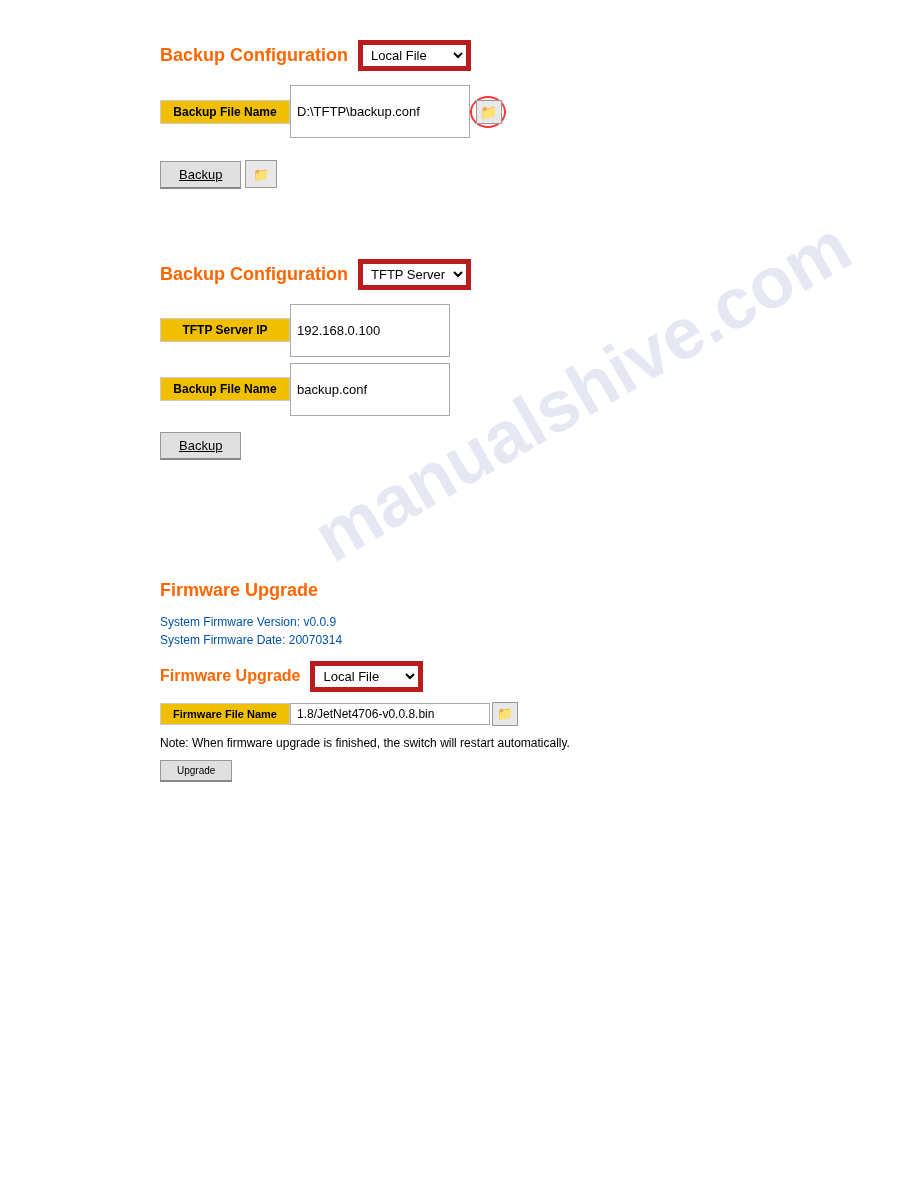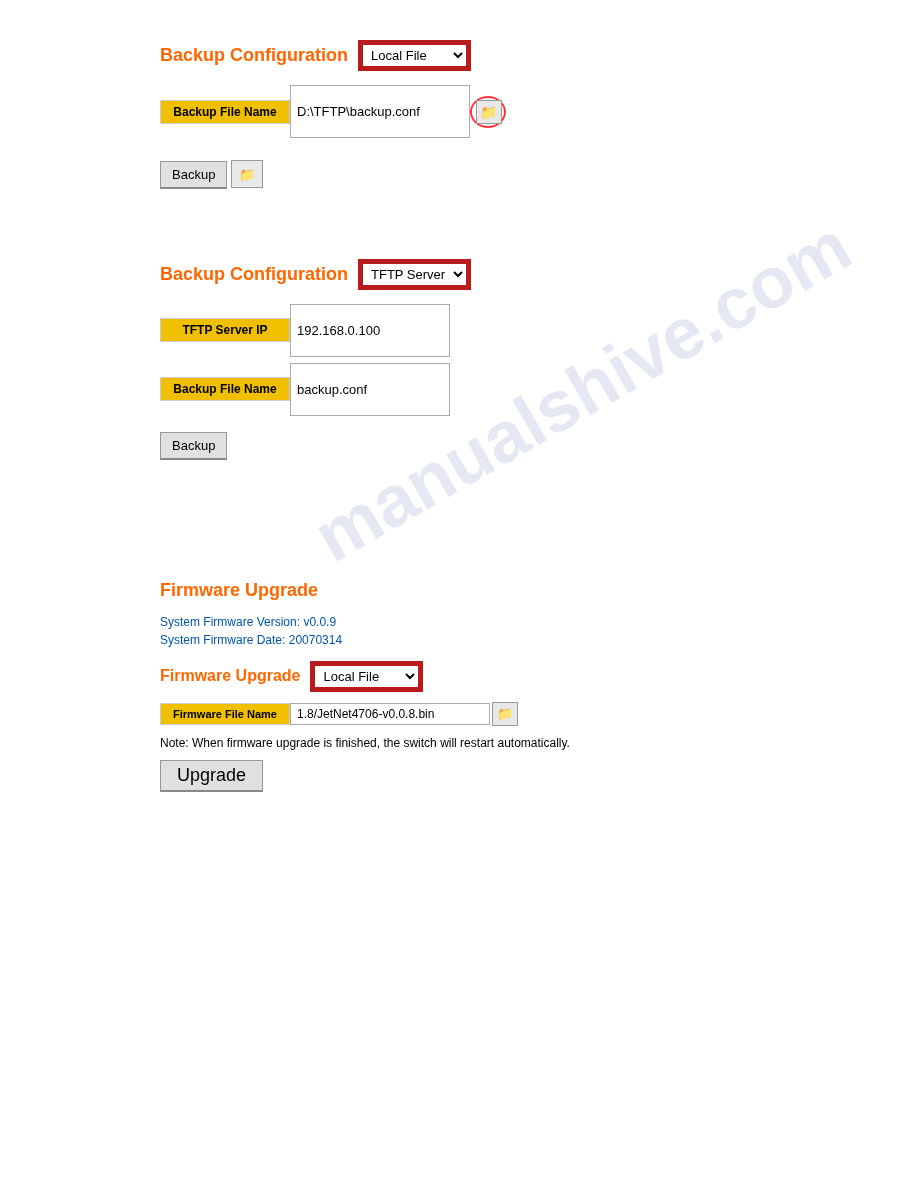--- a/index.html
+++ b/index.html
@@ -87,28 +87,29 @@
     .browse-btn-icon {
       font-size: 14px;
     }
     .browse-btn-highlighted {
       border: 2px solid #ff3333;
       border-radius: 50%;
       padding: 2px;
     }
     .backup-btn {
       display: inline-block;
-      padding: 5px 11px;
+      padding: 5px 18px;
       background: #e0e0e0;
       border: 1px solid #999;
       border-bottom: 2px solid #888;
       cursor: pointer;
       font-size: 13px;
       font-weight: normal;
       margin-top: 10px;
+      text-decoration: underline;
     }
     .folder-icon-standalone {
       display: inline-flex;
       align-items: center;
       justify-content: center;
       width: 32px;
       height: 28px;
       border: 1px solid #999;
       background: #e8e8e8;
       cursor: pointer;
@@ -156,21 +157,21 @@
       margin-top: 10px;
       margin-bottom: 10px;
     }
     .upgrade-btn {
       display: inline-block;
       padding: 4px 16px;
       background: #e0e0e0;
       border: 1px solid #999;
       border-bottom: 2px solid #888;
       cursor: pointer;
-      font-size: 18px;
+      font-size: 10px;
     }
     .field-row-firmware {
       display: flex;
       align-items: center;
     }
     .firmware-file-input {
       border: 1px solid #aaa;
       padding: 3px 6px;
       font-size: 12px;
       background: #fff;

